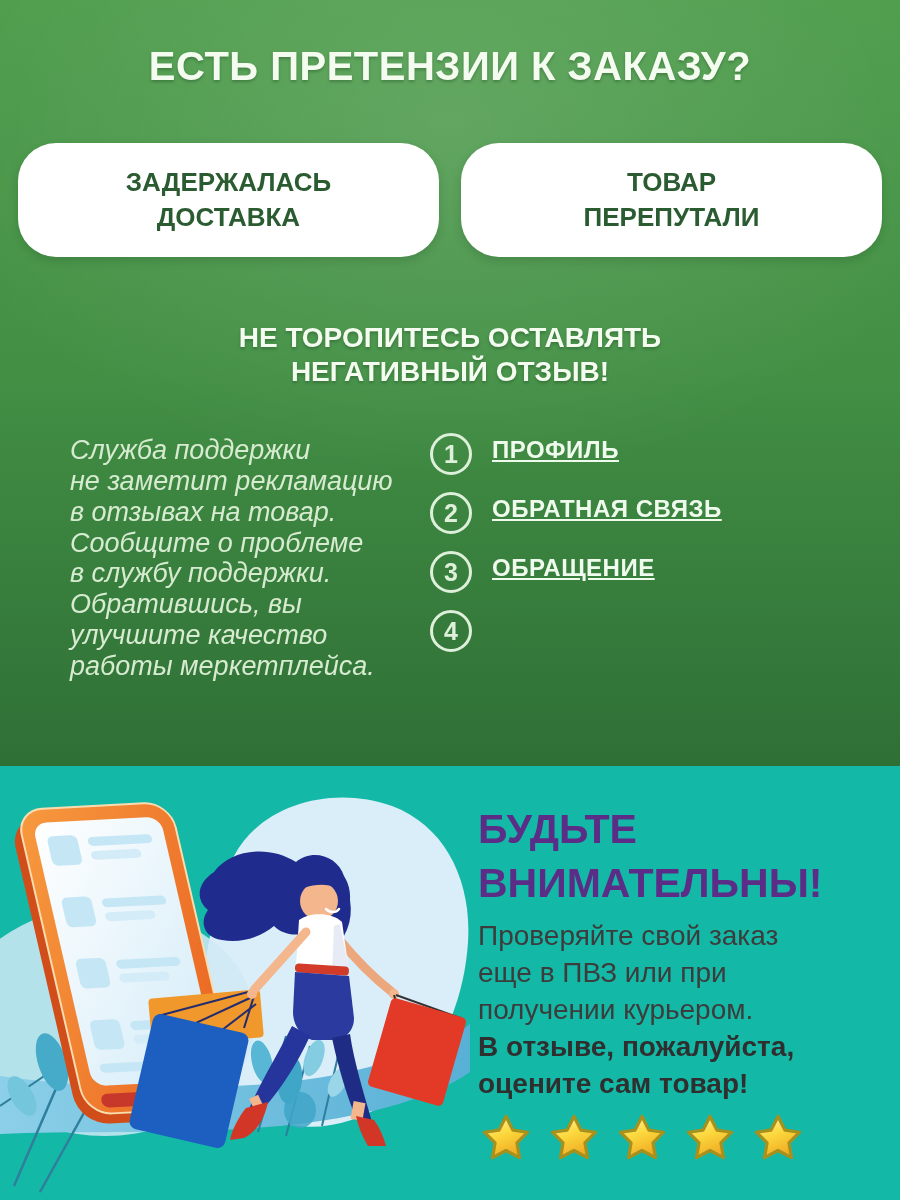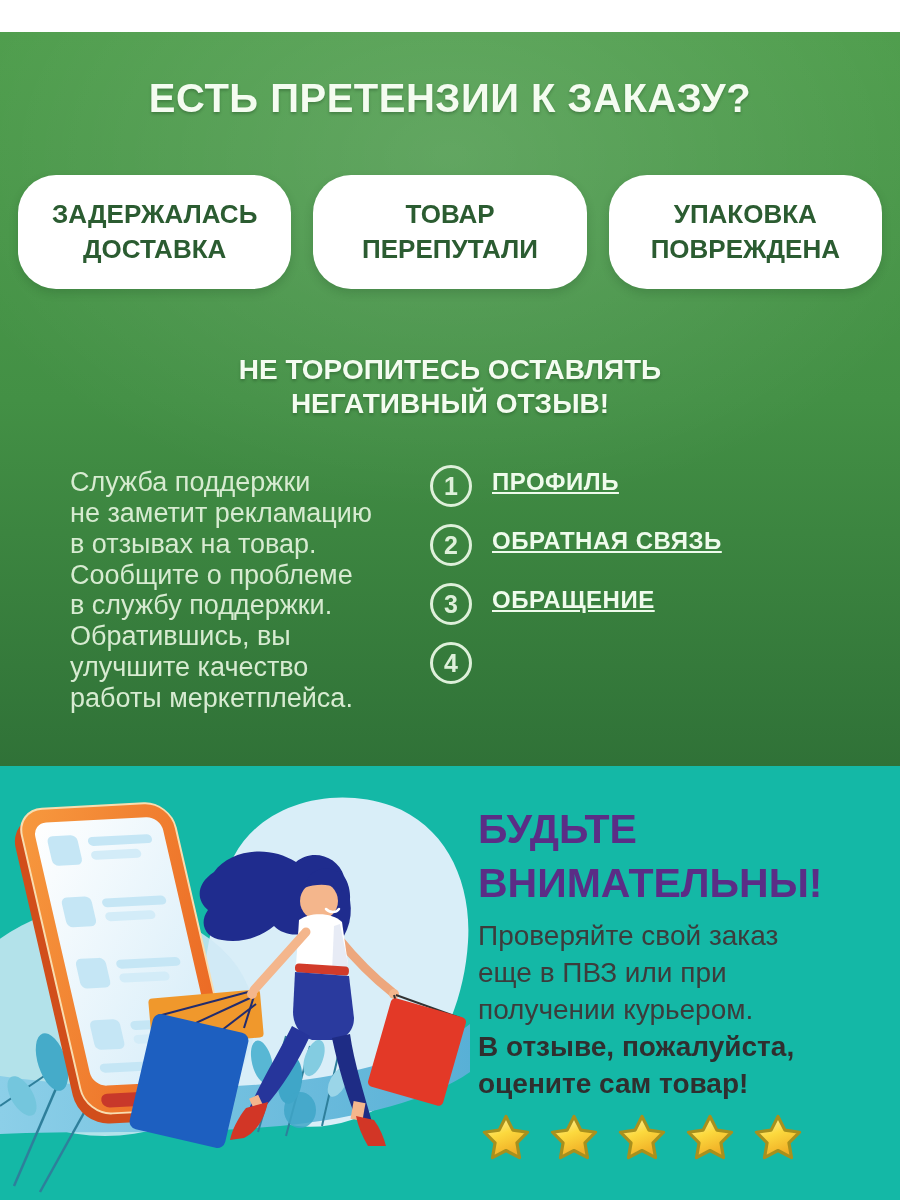--- a/index.html
+++ b/index.html
@@ -3,34 +3,34 @@
 <meta charset="utf-8">
 <style>
   html,body{margin:0;padding:0;background:#ffffff;}
   .page{position:relative;width:900px;height:1200px;overflow:hidden;
         font-family:"Liberation Sans", sans-serif;}
 
   
   .green{position:absolute;left:0;top:0;width:900px;height:766px;
     background:
       radial-gradient(95% 75% at 50% 16%, rgba(255,255,255,.13) 0%, rgba(255,255,255,0) 62%),
-      linear-gradient(180deg,#4e9d4c 0%,#439045 48%,#2e6f36 100%); margin-top: 32px;}
+      linear-gradient(180deg,#4e9d4c 0%,#439045 48%,#2e6f36 100%);}
   .title{margin:0;padding-top:44px;text-align:center;font-size:40px;font-weight:bold;
     color:#f4fcf0;letter-spacing:.5px;text-shadow:0 2px 3px rgba(10,40,15,.28);}
   .pills{display:flex;gap:22px;padding:0 18px;margin-top:54px;justify-content:center;}
   .pill{flex:1;height:114px;background:#ffffff;border-radius:38px;display:flex;
     align-items:center;justify-content:center;text-align:center;font-size:26px;
     font-weight:bold;line-height:1.35;color:#2b5c31;white-space:pre-line;
     box-shadow:0 4px 10px rgba(15,50,20,.18);}
   .subtitle{margin:64px 0 0;text-align:center;font-size:28px;font-weight:bold;
     line-height:1.22;color:#f4fcf0;white-space:pre-line;
     text-shadow:0 2px 3px rgba(10,40,15,.28);}
   .columns{display:flex;margin-top:42px;padding:0 28px 0 70px;}
   .support-note{margin:4px 0 0;width:348px;flex:none;font-size:27px;line-height:1.14;
-    color:#d7ebd1;white-space:pre-line;}
+    color:#d7ebd1;white-space:pre-line;font-style:italic;}
   .steps{flex:1;margin:0 0 0 12px;padding:0;list-style:none;}
   .step{display:flex;align-items:flex-start;margin-bottom:15px;}
   .step-num{flex:none;width:42px;height:42px;margin:2px 20px 0 0;border:3px solid #def0da;
     border-radius:50%;display:flex;align-items:center;justify-content:center;
     font-size:25px;font-weight:bold;color:#def0da;box-sizing:border-box;}
   .step-label{font-size:24px;font-weight:bold;line-height:1.3;color:#effbec;
     white-space:pre-line;padding-top:3px;letter-spacing:.5px;text-decoration:underline;}
 
   
   .white{position:absolute;left:0;top:766px;width:900px;height:434px;background:#14b8a6;}
@@ -53,24 +53,20 @@
     <h1 class="title">ЕСТЬ ПРЕТЕНЗИИ К ЗАКАЗУ?</h1>
 
     <div class="pills">
       <div class="pill">
         <span>ЗАДЕРЖАЛАСЬ
 ДОСТАВКА</span>
       </div>
       <div class="pill">
         <span>ТОВАР
 ПЕРЕПУТАЛИ</span>
-      </div>
-      <div class="pill">
-        <span>УПАКОВКА
-ПОВРЕЖДЕНА</span>
       </div>
     </div>
 
     <h2 class="subtitle">НЕ ТОРОПИТЕСЬ ОСТАВЛЯТЬ
 НЕГАТИВНЫЙ ОТЗЫВ!</h2>
 
     <div class="columns">
       <p class="support-note">Служба поддержки
 не заметит рекламацию
 в отзывах на товар.

